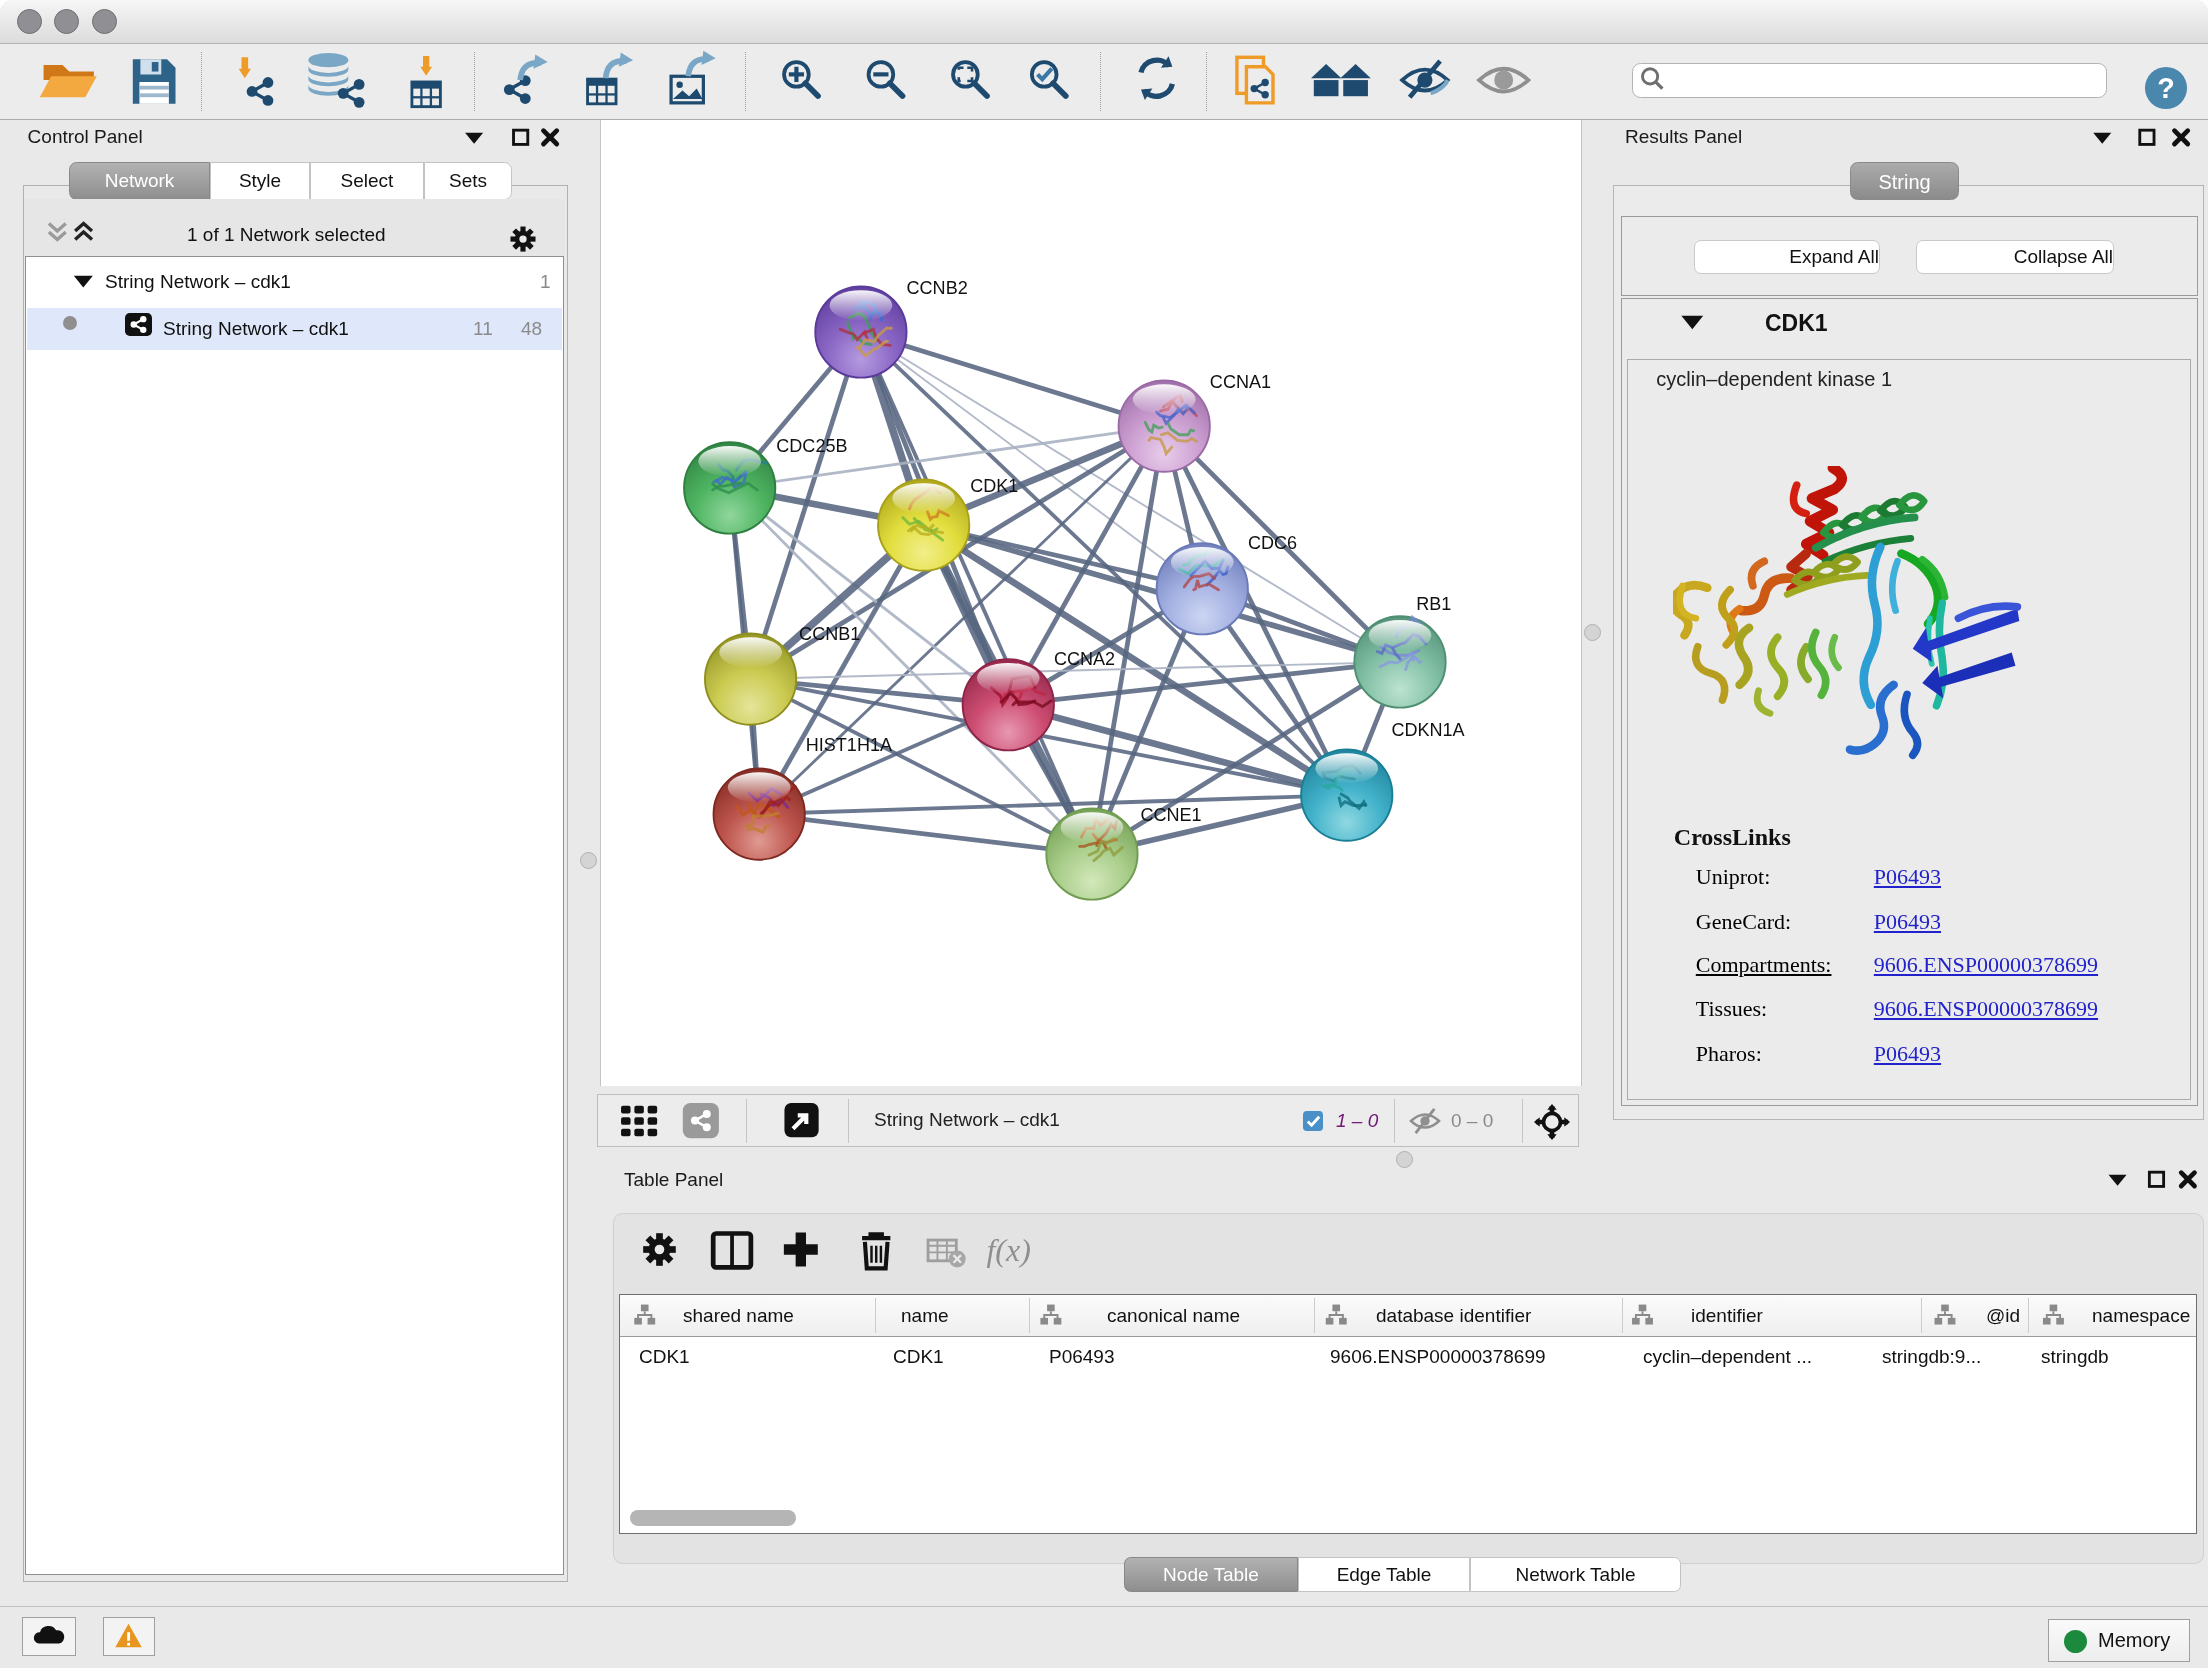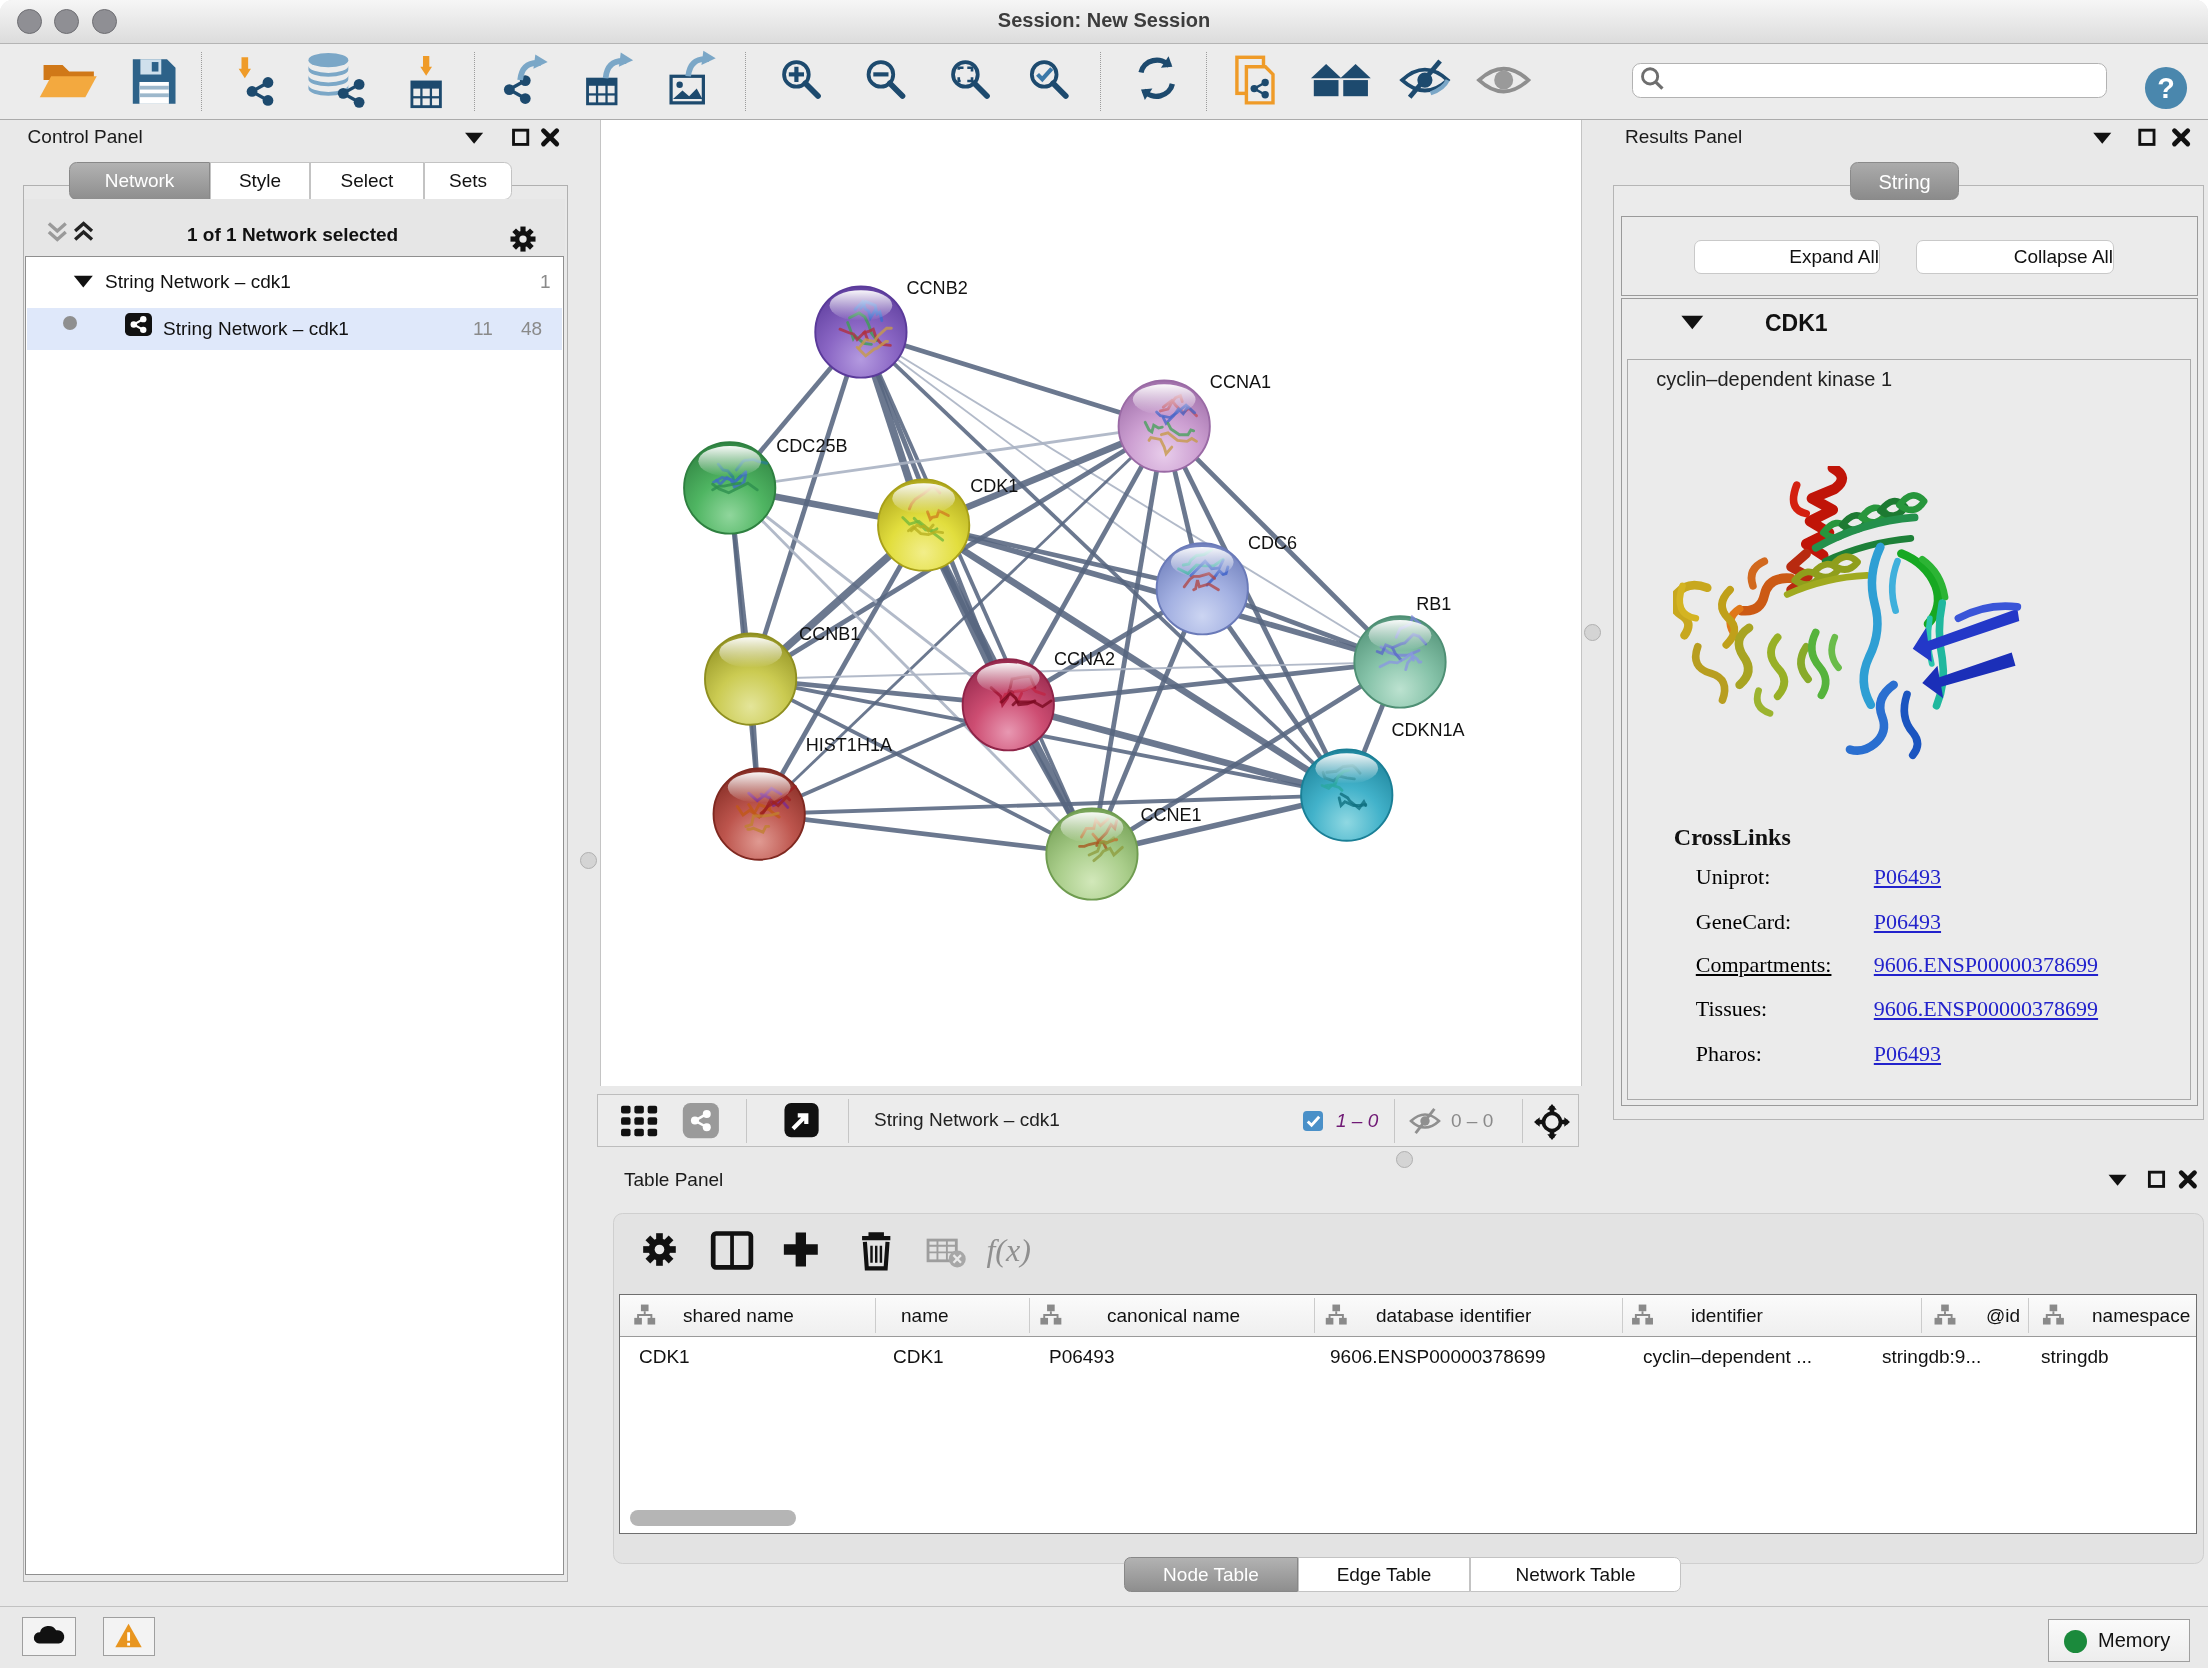--- a/index.html
+++ b/index.html
@@ -45,21 +45,20 @@
   #statusline{left:0;top:1606px;width:2208px;height:0;border-top:1px solid #c2c2c2;}
   .sbtn{position:absolute;top:1617px;height:39px;background:#f3f3f3;border:1px solid #9f9f9f;box-sizing:border-box;}
   svg{display:block;}
 </style></head><body>
 <div id="win">
 
   <div id="titlebar" class="abs">
     <div class="tl abs" style="left:17px;"></div>
     <div class="tl abs" style="left:54px;"></div>
     <div class="tl abs" style="left:92px;"></div>
-    <div id="title" class="abs">Session: New Session</div>
   </div>
 <div id="toolbar" class="abs">
 <div class="vsep abs" style="left:201px;"></div>
 <div class="vsep abs" style="left:474px;"></div>
 <div class="vsep abs" style="left:745px;"></div>
 <div class="vsep abs" style="left:1100px;"></div>
 <div class="vsep abs" style="left:1206px;"></div>
 <div class="abs" style="left:0;top:0;">
         <svg width="2208" height="75" viewBox="0 0 2322 79">
           <path d="M44,22 h20 l7,7 h26 v9 h-53 z" fill="#d07818"></path>
@@ -173,21 +172,21 @@
 <div class="tab" style="left:210px;width:100px;">Style</div>
 <div class="tab" style="left:310px;width:114px;">Select</div>
 <div class="tab" style="left:424px;width:88px;border-radius:0 7.6px 7.6px 0;">Sets</div>
 <div id="cp-bar" class="abs">
   <svg class="abs" style="left:9.5px;top:17px;" width="86" height="30" viewBox="0 0 90 32">
         <path d="M15,8 l9,8 l9,-8" fill="none" stroke="#9a9a9a" stroke-width="3.6"></path>
         <path d="M15,17 l9,8 l9,-8" fill="none" stroke="#9a9a9a" stroke-width="3.6"></path>
         <path d="M43,16 l9,-8 l9,8" fill="none" stroke="#222" stroke-width="3.6"></path>
         <path d="M43,25 l9,-8 l9,8" fill="none" stroke="#222" stroke-width="3.6"></path>
       </svg>
-  <div class="abs" style="left:163px;top:25px;font-size:19px;color:#111;font-weight:bold;">1 of 1 Network selected</div>
+  <div class="abs" style="left:163px;top:25px;font-size:19px;color:#111;">1 of 1 Network selected</div>
   <svg class="abs" style="left:480px;top:25px;" width="38" height="32" viewBox="0 0 40 34">
         <circle cx="20" cy="16" r="8.8" fill="#111"></circle>
         <line x1="28.1" y1="16.0" x2="33.3" y2="16.0" stroke="#111" stroke-width="5.5"></line>
         <line x1="25.7" y1="21.7" x2="29.4" y2="25.4" stroke="#111" stroke-width="5.5"></line>
         <line x1="20.0" y1="24.1" x2="20.0" y2="29.3" stroke="#111" stroke-width="5.5"></line>
         <line x1="14.3" y1="21.7" x2="10.6" y2="25.4" stroke="#111" stroke-width="5.5"></line>
         <line x1="11.9" y1="16.0" x2="6.7" y2="16.0" stroke="#111" stroke-width="5.5"></line>
         <line x1="14.3" y1="10.3" x2="10.6" y2="6.6" stroke="#111" stroke-width="5.5"></line>
         <line x1="20.0" y1="7.9" x2="20.0" y2="2.7" stroke="#111" stroke-width="5.5"></line>
         <line x1="25.7" y1="10.3" x2="29.4" y2="6.6" stroke="#111" stroke-width="5.5"></line>

